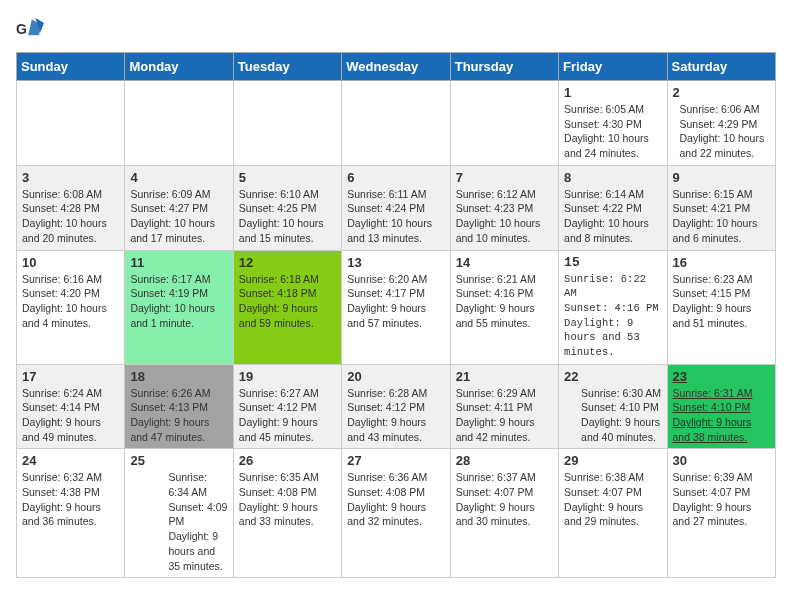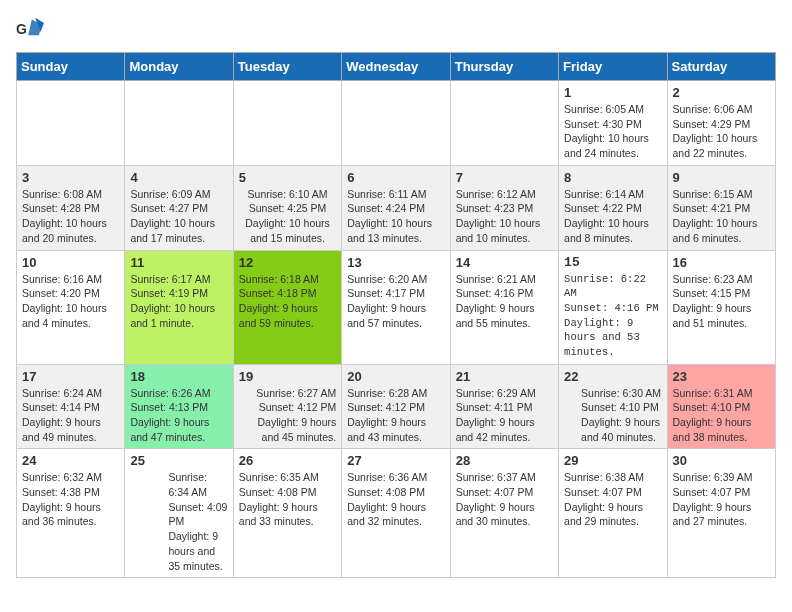--- a/index.html
+++ b/index.html
@@ -133,41 +133,41 @@
         <td class="empty-cell"></td>
         <td class="empty-cell"></td>
         <td style="background: rgb(255, 255, 255);">
           <span class="day-number">1</span>
           <div class="day-info" style="white-space: pre-line;">Sunrise: 6:05 AM
 Sunset: 4:30 PM
 Daylight: 10 hours and 24 minutes.</div>
         </td>
         <td style="background: rgb(255, 255, 255);">
           <span class="day-number">2</span>
-          <div class="day-info" style="white-space: pre-line;">Sunrise: 6:06 AM
+          <div class="day-info" style="white-space: pre-line; margin-left: 7px;">Sunrise: 6:06 AM
 Sunset: 4:29 PM
 Daylight: 10 hours and 22 minutes.</div>
         </td>
       </tr>
       <tr>
         <td style="background: rgb(240, 240, 240);">
           <span class="day-number">3</span>
           <div class="day-info" style="white-space: pre-line;">Sunrise: 6:08 AM
 Sunset: 4:28 PM
 Daylight: 10 hours and 20 minutes.</div>
         </td>
         <td style="background: rgb(240, 240, 240);">
           <span class="day-number">4</span>
           <div class="day-info" style="white-space: pre-line;">Sunrise: 6:09 AM
 Sunset: 4:27 PM
 Daylight: 10 hours and 17 minutes.</div>
         </td>
         <td style="background: rgb(240, 240, 240);">
           <span class="day-number">5</span>
-          <div class="day-info" style="white-space: pre-line; text-align: center;">Sunrise: 6:10 AM
+          <div class="day-info" style="white-space: pre-line;">Sunrise: 6:10 AM
 Sunset: 4:25 PM
 Daylight: 10 hours and 15 minutes.</div>
         </td>
         <td style="background: rgb(240, 240, 240);">
           <span class="day-number">6</span>
           <div class="day-info" style="white-space: pre-line;">Sunrise: 6:11 AM
 Sunset: 4:24 PM
 Daylight: 10 hours and 13 minutes.</div>
         </td>
         <td style="background: rgb(240, 240, 240);">
@@ -189,21 +189,21 @@
 Daylight: 10 hours and 6 minutes.</div>
         </td>
       </tr>
       <tr>
         <td style="background: rgb(255, 255, 255);">
           <span class="day-number">10</span>
           <div class="day-info" style="white-space: pre-line;">Sunrise: 6:16 AM
 Sunset: 4:20 PM
 Daylight: 10 hours and 4 minutes.</div>
         </td>
-        <td style="background: #bef264;">
+        <td style="background: #86efac;">
           <span class="day-number">11</span>
           <div class="day-info" style="white-space: pre-line;">Sunrise: 6:17 AM
 Sunset: 4:19 PM
 Daylight: 10 hours and 1 minute.</div>
         </td>
         <td style="background: #84cc16;">
           <span class="day-number">12</span>
           <div class="day-info" style="white-space: pre-line;">Sunrise: 6:18 AM
 Sunset: 4:18 PM
 Daylight: 9 hours and 59 minutes.</div>
@@ -233,29 +233,29 @@
 Daylight: 9 hours and 51 minutes.</div>
         </td>
       </tr>
       <tr>
         <td style="background: rgb(240, 240, 240);">
           <span class="day-number">17</span>
           <div class="day-info" style="white-space: pre-line;">Sunrise: 6:24 AM
 Sunset: 4:14 PM
 Daylight: 9 hours and 49 minutes.</div>
         </td>
-        <td style="background: #86efac;">
+        <td style="background: #a3a3a3;">
           <span class="day-number">18</span>
           <div class="day-info" style="white-space: pre-line;">Sunrise: 6:26 AM
 Sunset: 4:13 PM
 Daylight: 9 hours and 47 minutes.</div>
         </td>
         <td style="background: rgb(240, 240, 240);">
           <span class="day-number">19</span>
-          <div class="day-info" style="white-space: pre-line; text-align: right;">Sunrise: 6:27 AM
+          <div class="day-info" style="white-space: pre-line;">Sunrise: 6:27 AM
 Sunset: 4:12 PM
 Daylight: 9 hours and 45 minutes.</div>
         </td>
         <td style="background: rgb(240, 240, 240);">
           <span class="day-number">20</span>
           <div class="day-info" style="white-space: pre-line;">Sunrise: 6:28 AM
 Sunset: 4:12 PM
 Daylight: 9 hours and 43 minutes.</div>
         </td>
         <td style="background: rgb(240, 240, 240);">
@@ -263,21 +263,21 @@
           <div class="day-info" style="white-space: pre-line;">Sunrise: 6:29 AM
 Sunset: 4:11 PM
 Daylight: 9 hours and 42 minutes.</div>
         </td>
         <td style="background: rgb(240, 240, 240);">
           <span class="day-number">22</span>
           <div class="day-info" style="white-space: pre-line; margin-left: 17px;">Sunrise: 6:30 AM
 Sunset: 4:10 PM
 Daylight: 9 hours and 40 minutes.</div>
         </td>
-        <td style="background: #fca5a5;">
+        <td style="background: #22c55e; text-decoration: underline;">
           <span class="day-number">23</span>
           <div class="day-info" style="white-space: pre-line;">Sunrise: 6:31 AM
 Sunset: 4:10 PM
 Daylight: 9 hours and 38 minutes.</div>
         </td>
       </tr>
       <tr>
         <td style="background: rgb(255, 255, 255);">
           <span class="day-number">24</span>
           <div class="day-info" style="white-space: pre-line;">Sunrise: 6:32 AM

